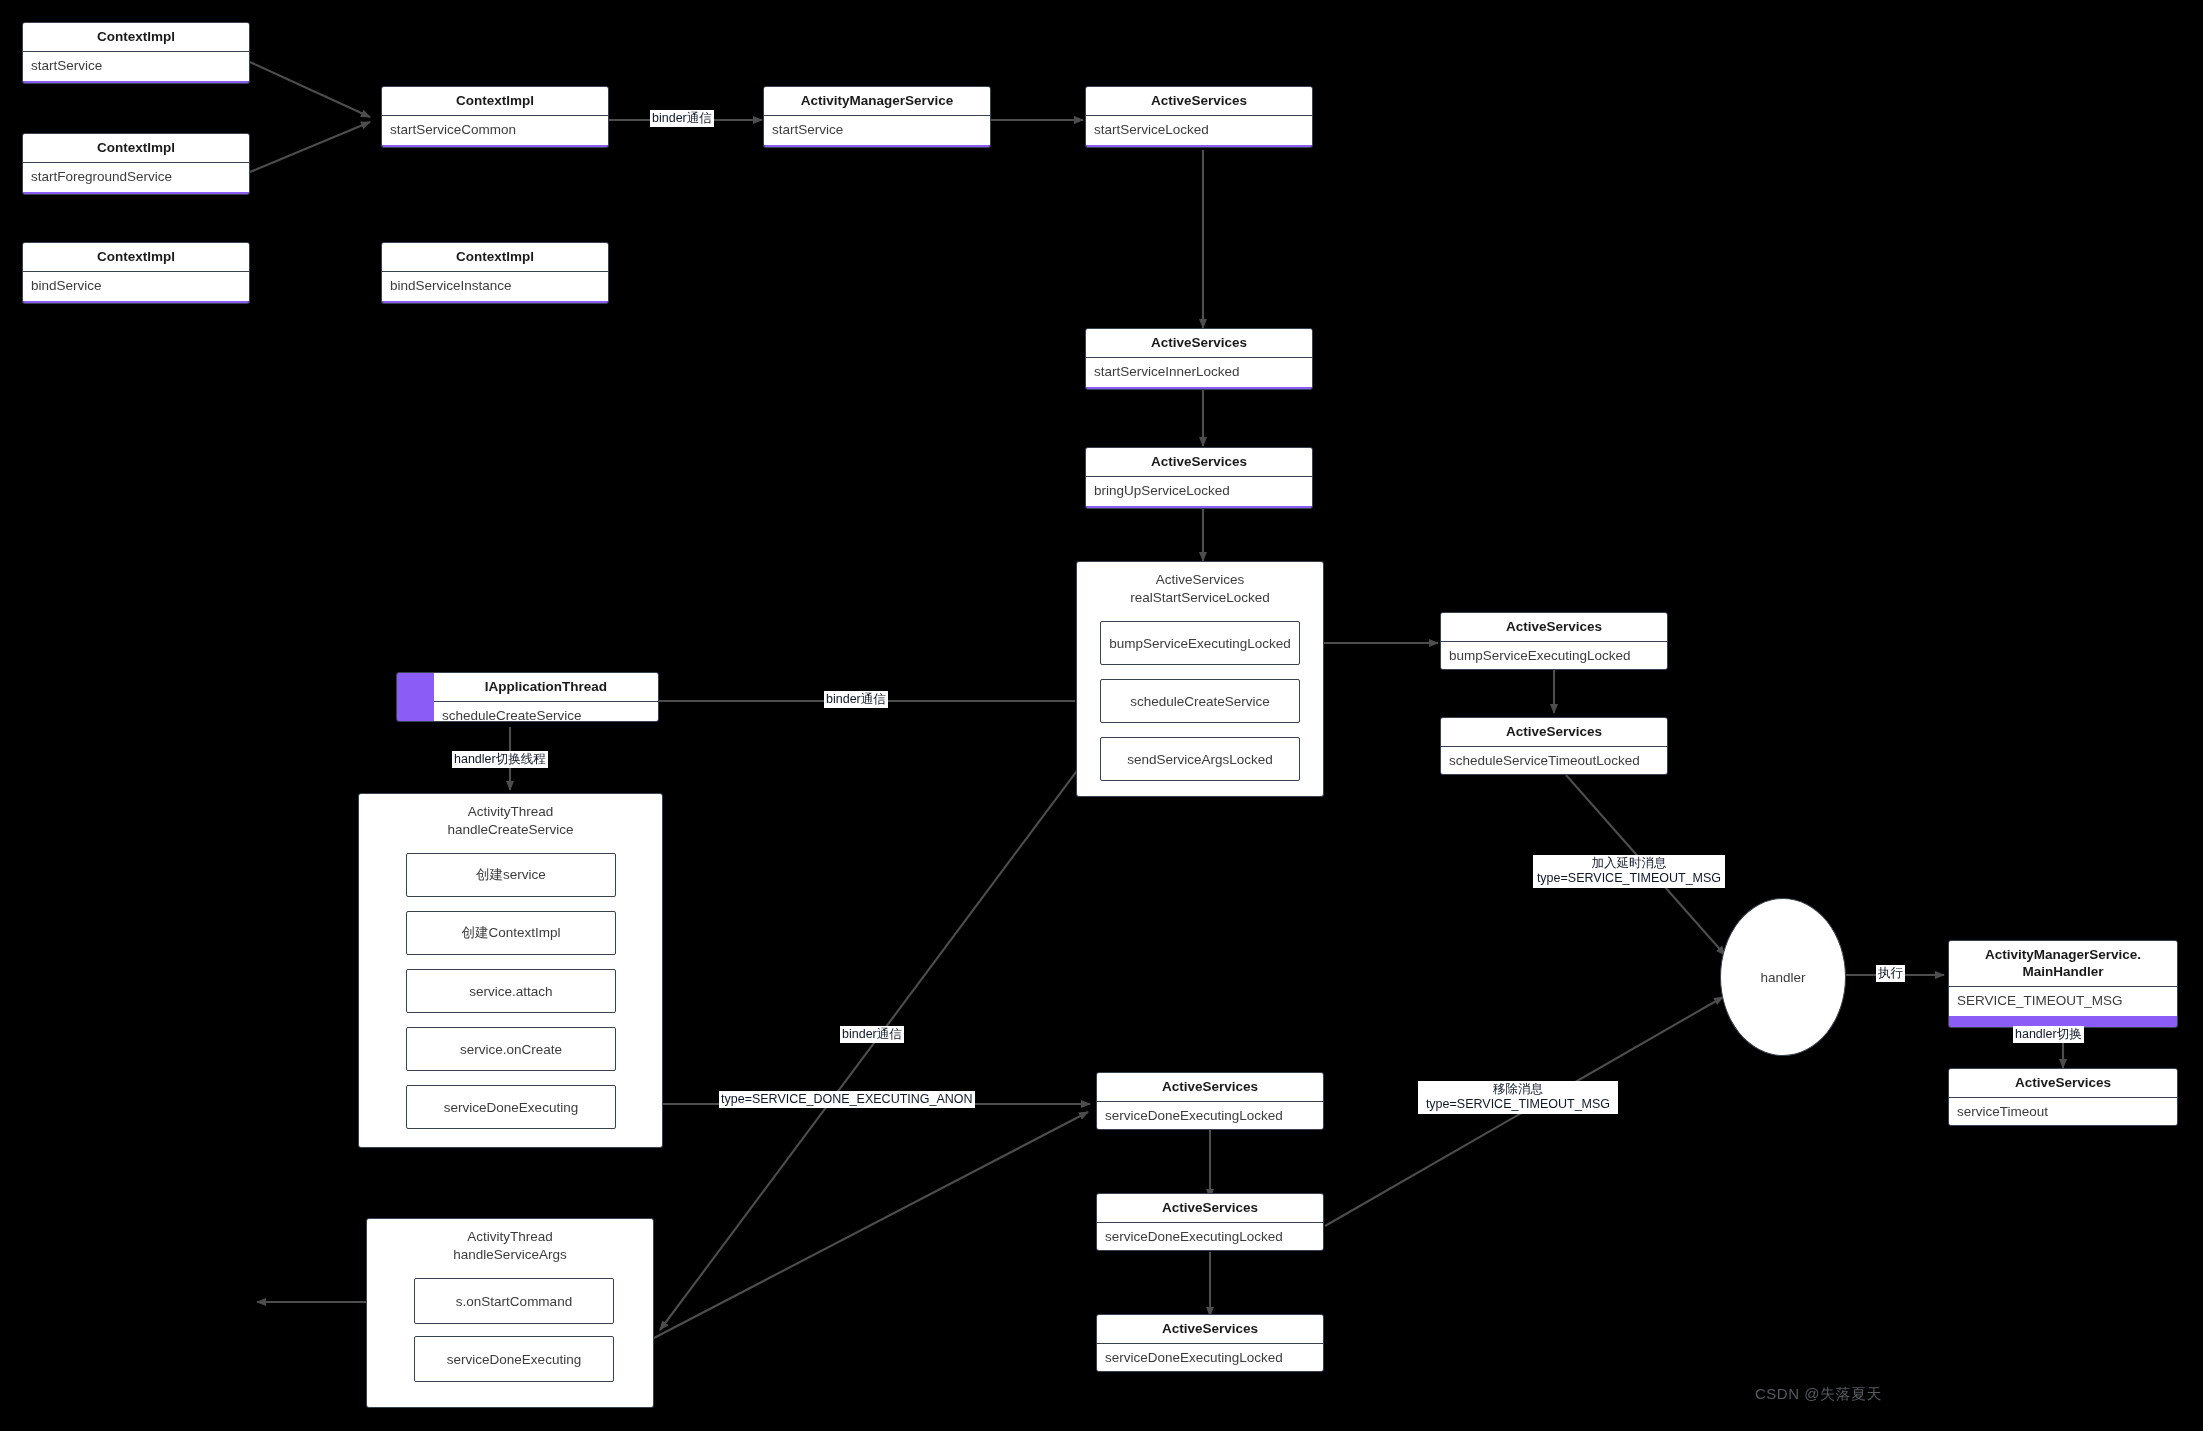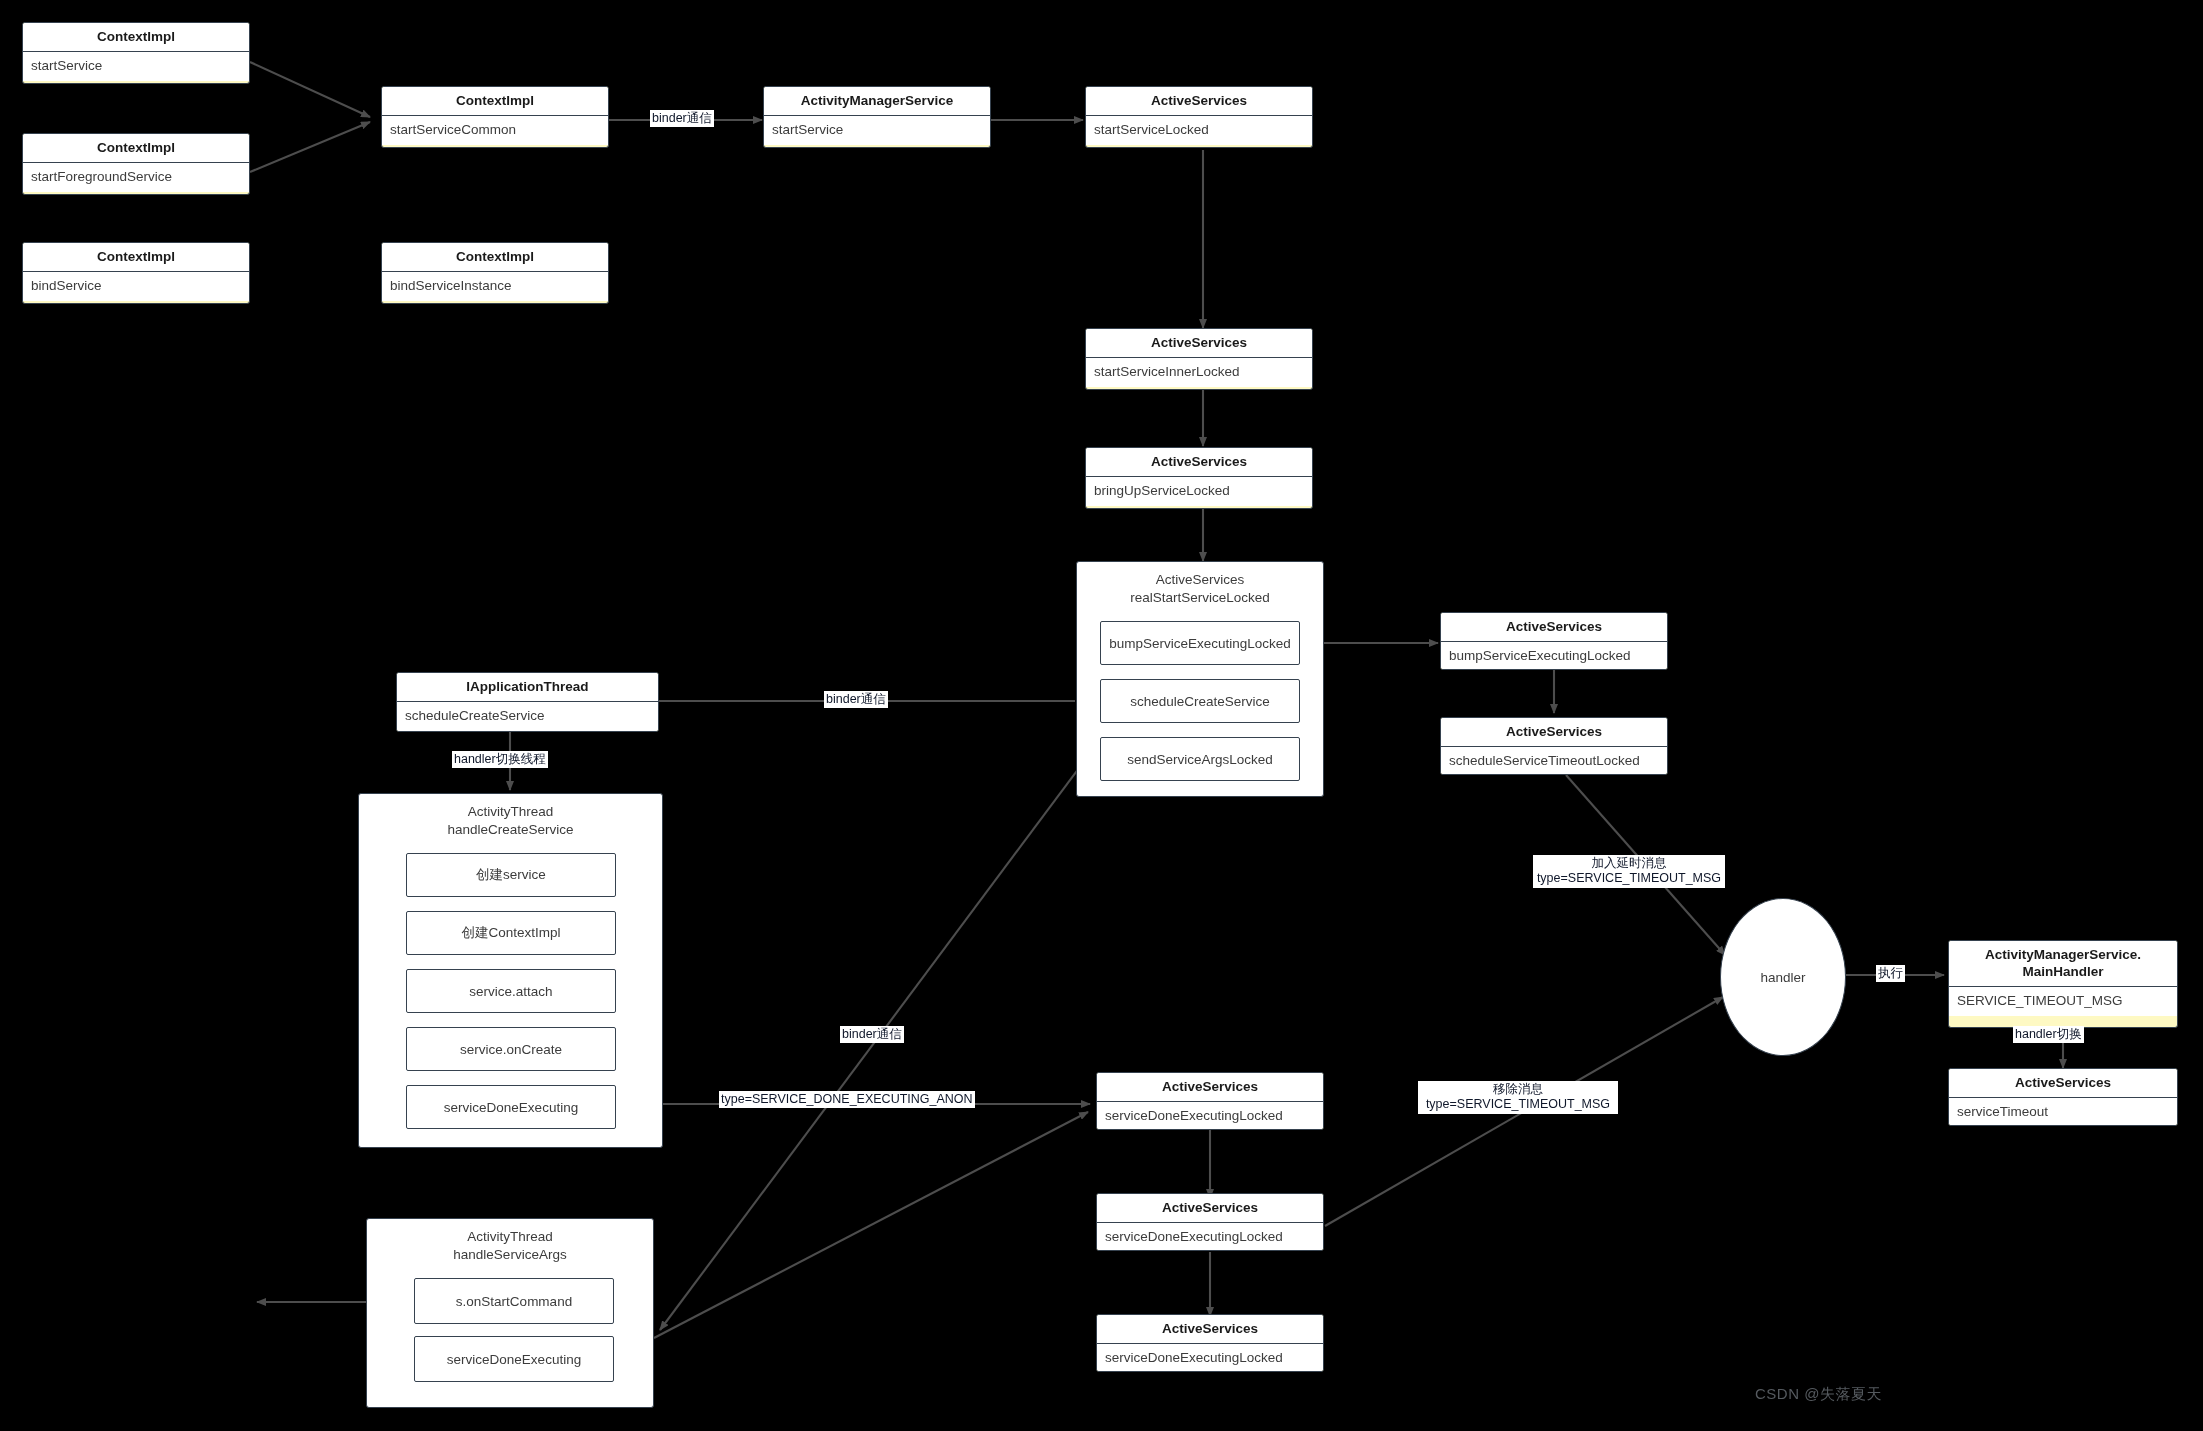--- a/index.html
+++ b/index.html
@@ -18,21 +18,21 @@
   svg#edges {
     position: absolute;
     left: 0; top: 0;
     width: 2203px;
     height: 1431px;
     pointer-events: none;
   }
   
   .node {
     position: absolute;
-    background: #fef9c3;
+    background: #8b5cf6;
     border: 1.6px solid #36424f;
     border-radius: 3px;
     box-sizing: border-box;
     overflow: hidden;
   }
   .node .ntitle {
     text-align: center;
     font-weight: bold;
     color: #1a1a1a;
     font-size: 13.5px;
@@ -234,21 +234,21 @@
   <div class="node" style="left:1440px; top:612px; width:228px; height:58px;">
     <div class="ntitle">ActiveServices</div>
     <div class="nbody">bumpServiceExecutingLocked</div>
   </div>
 
   <div class="node" style="left:1440px; top:717px; width:228px; height:58px;">
     <div class="ntitle">ActiveServices</div>
     <div class="nbody">scheduleServiceTimeoutLocked</div>
   </div>
 
-  <div class="node" style="left:396px; top:672px; width:263px; height:60px;">
+  <div class="node" style="left:396px; top:672px; width:263px; height:50px;padding-left:37px;">
     <div class="ntitle">IApplicationThread</div>
     <div class="nbody">scheduleCreateService</div>
   </div>
 
   <div class="group" style="left:358px; top:793px; width:305px; height:355px;">
     <div class="gtitle">ActivityThread
 handleCreateService</div>
   </div>
   <div class="sub" style="left:406px; top:853px; width:210px; height:44px;">
     <span>创建service</span>

